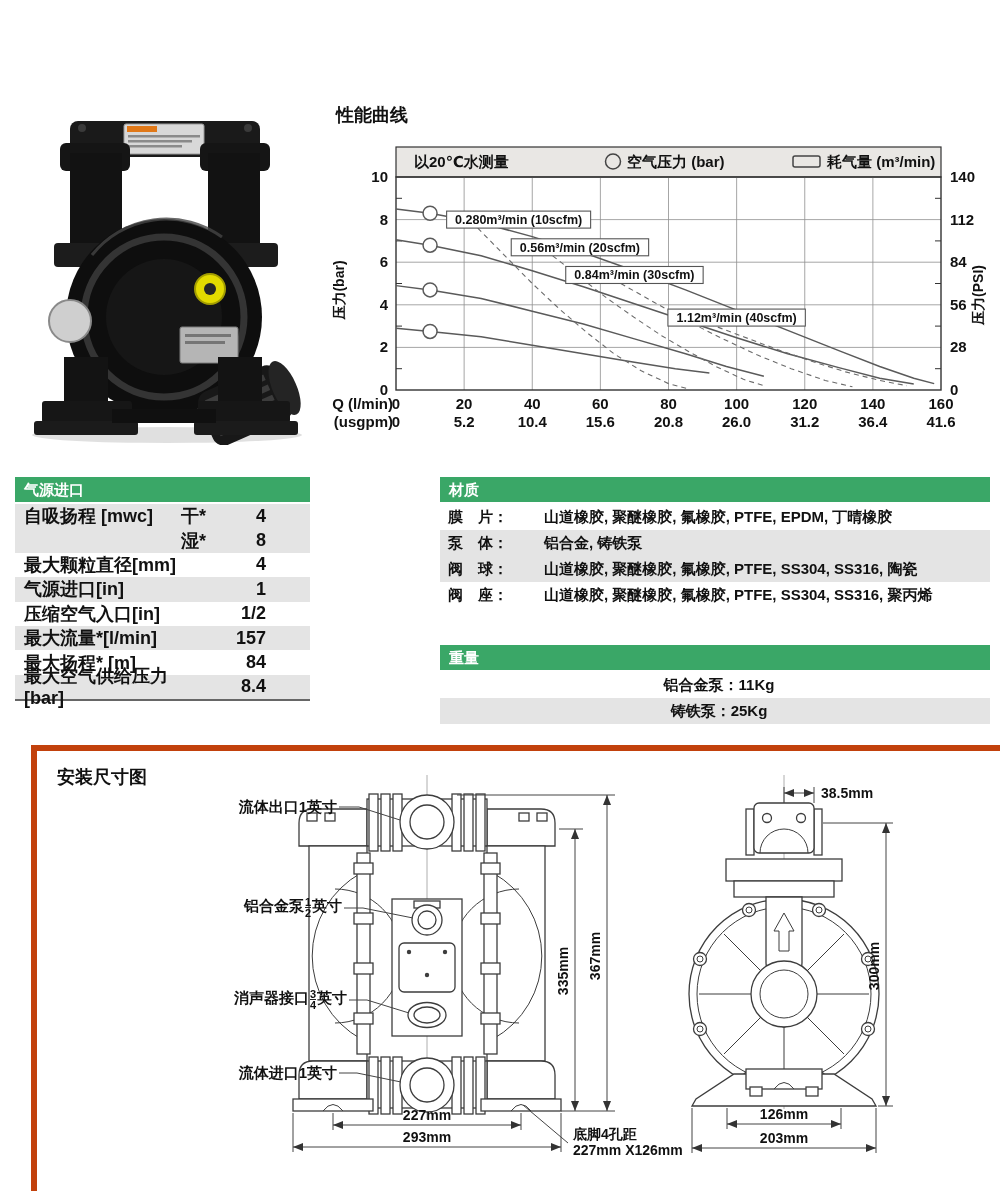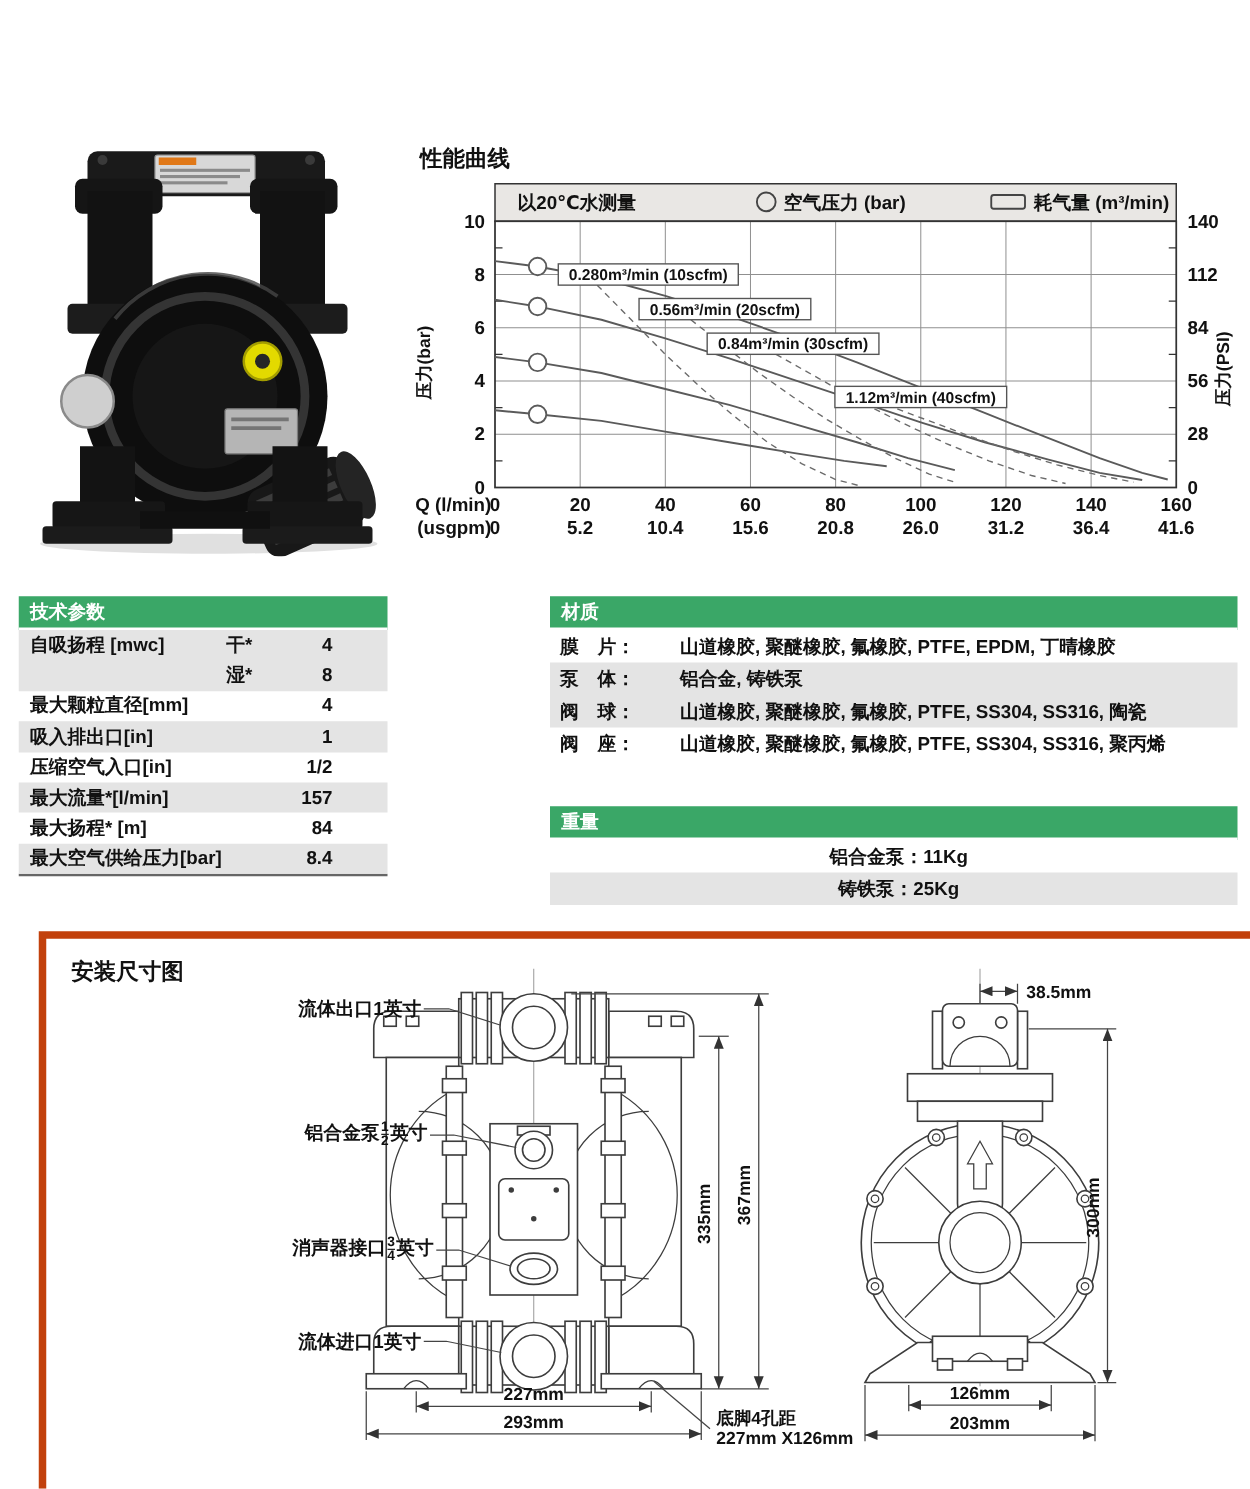--- a/index.html
+++ b/index.html
@@ -5,41 +5,41 @@
   html,body{margin:0;padding:0;background:#fff;}
   .page{position:relative;width:1000px;height:1191px;background:#fff;overflow:hidden;
         font-family:"Liberation Sans","DejaVu Sans",sans-serif;color:#111;}
 
   
   .main-title{position:absolute;left:26px;top:12px;font-weight:800;font-size:42px;line-height:48px;}
   .main-title .model{letter-spacing:1px;}
   .main-title .prod{margin-left:10px;letter-spacing:2px;}
 
   
-  .perf-title{position:absolute;left:336px;top:103px;font-size:18px;font-weight:700;margin-top:12px;}
+  .perf-title{position:absolute;left:336px;top:103px;font-size:18px;font-weight:700;}
   .chart-wrap{position:absolute;left:330px;top:140px;width:670px;height:300px;}
   .grid{stroke:#8f8f8f;stroke-width:.8;}
   .frame{fill:none;stroke:#333;stroke-width:1.4;}
   .axis{stroke:#333;stroke-width:1;}
   .curve{fill:none;stroke:#5a5a5a;stroke-width:1.5;}
   .dashedc{fill:none;stroke:#6a6a6a;stroke-width:1.1;stroke-dasharray:5 4;}
   .marker{fill:#fff;stroke:#5a5a5a;stroke-width:1.5;}
   .tick{font:700 15px "Liberation Sans","DejaVu Sans",sans-serif;fill:#111;}
   .axlbl{font:700 14px "Liberation Sans","DejaVu Sans",sans-serif;fill:#111;}
   .lblbox{fill:#fff;stroke:#555;stroke-width:1.1;}
   .lbltxt{font:700 12.5px "Liberation Sans","DejaVu Sans",sans-serif;fill:#111;}
   .legendstrip{fill:#e9e7e4;stroke:#333;stroke-width:1.2;}
   .legtxt{font:700 15px "Liberation Sans","DejaVu Sans",sans-serif;fill:#111;}
   .legicon{fill:none;stroke:#444;stroke-width:1.5;}
 
   
   .sec-header{background:#3aa767;color:#fff;font-size:15px;font-weight:700;
               height:25px;line-height:25px;padding-left:9px;border-bottom:2px solid #fff;}
   .tech-table{position:absolute;left:15px;top:477px;width:295px;border-bottom:2px solid #666;}
-  .tech-row{display:flex;align-items:center;height:24.4px;font-size:15px;font-weight:700;}
+  .tech-row{display:flex;align-items:center;height:24.4px;font-size:18px;font-weight:700;}
   .tech-row .t-label{width:157px;padding-left:9px;}
   .tech-row .t-sub{width:58px;}
   .tech-row .t-val{flex:1;text-align:right;padding-right:44px;}
   .gray{background:#e4e4e4;}
 
   .mat-table{position:absolute;left:440px;top:477px;width:550px;}
   .mat-row{display:flex;align-items:center;height:26px;font-size:15px;font-weight:700;}
   .mat-row .m-label{width:96px;padding-left:8px;white-space:pre;}
   .mat-row .m-val{flex:1;}
 
@@ -205,38 +205,38 @@
         <rect x="181.2375" y="98.78999999999999" width="137.39999999999998" height="17" class="lblbox"></rect>
         <text x="249.9375" y="111.78999999999999" text-anchor="middle" class="lbltxt">0.56m³/min (20scfm)</text>
         <rect x="235.7375" y="126.47999999999999" width="137.39999999999998" height="17" class="lblbox"></rect>
         <text x="304.4375" y="139.48" text-anchor="middle" class="lbltxt">0.84m³/min (30scfm)</text>
         <rect x="337.925" y="169.08" width="137.39999999999998" height="17" class="lblbox"></rect>
         <text x="406.625" y="182.08" text-anchor="middle" class="lbltxt">1.12m³/min (40scfm)</text>
       </svg>
   </div>
 
   <div class="tech-table">
-    <div class="sec-header">技术参数</div>
+    <div class="sec-header">气源进口</div>
     <div class="tech-row gray">
       <span class="t-label">自吸扬程 [mwc]</span>
       <span class="t-sub">干*</span>
       <span class="t-val">4</span>
     </div>
     <div class="tech-row gray">
       <span class="t-label"></span>
       <span class="t-sub">湿*</span>
       <span class="t-val">8</span>
     </div>
     <div class="tech-row">
       <span class="t-label">最大颗粒直径[mm]</span>
       <span class="t-sub"></span>
       <span class="t-val">4</span>
     </div>
     <div class="tech-row gray">
-      <span class="t-label">吸入排出口[in]</span>
+      <span class="t-label">气源进口[in]</span>
       <span class="t-sub"></span>
       <span class="t-val">1</span>
     </div>
     <div class="tech-row">
       <span class="t-label">压缩空气入口[in]</span>
       <span class="t-sub"></span>
       <span class="t-val">1/2</span>
     </div>
     <div class="tech-row gray">
       <span class="t-label">最大流量*[l/min]</span>

